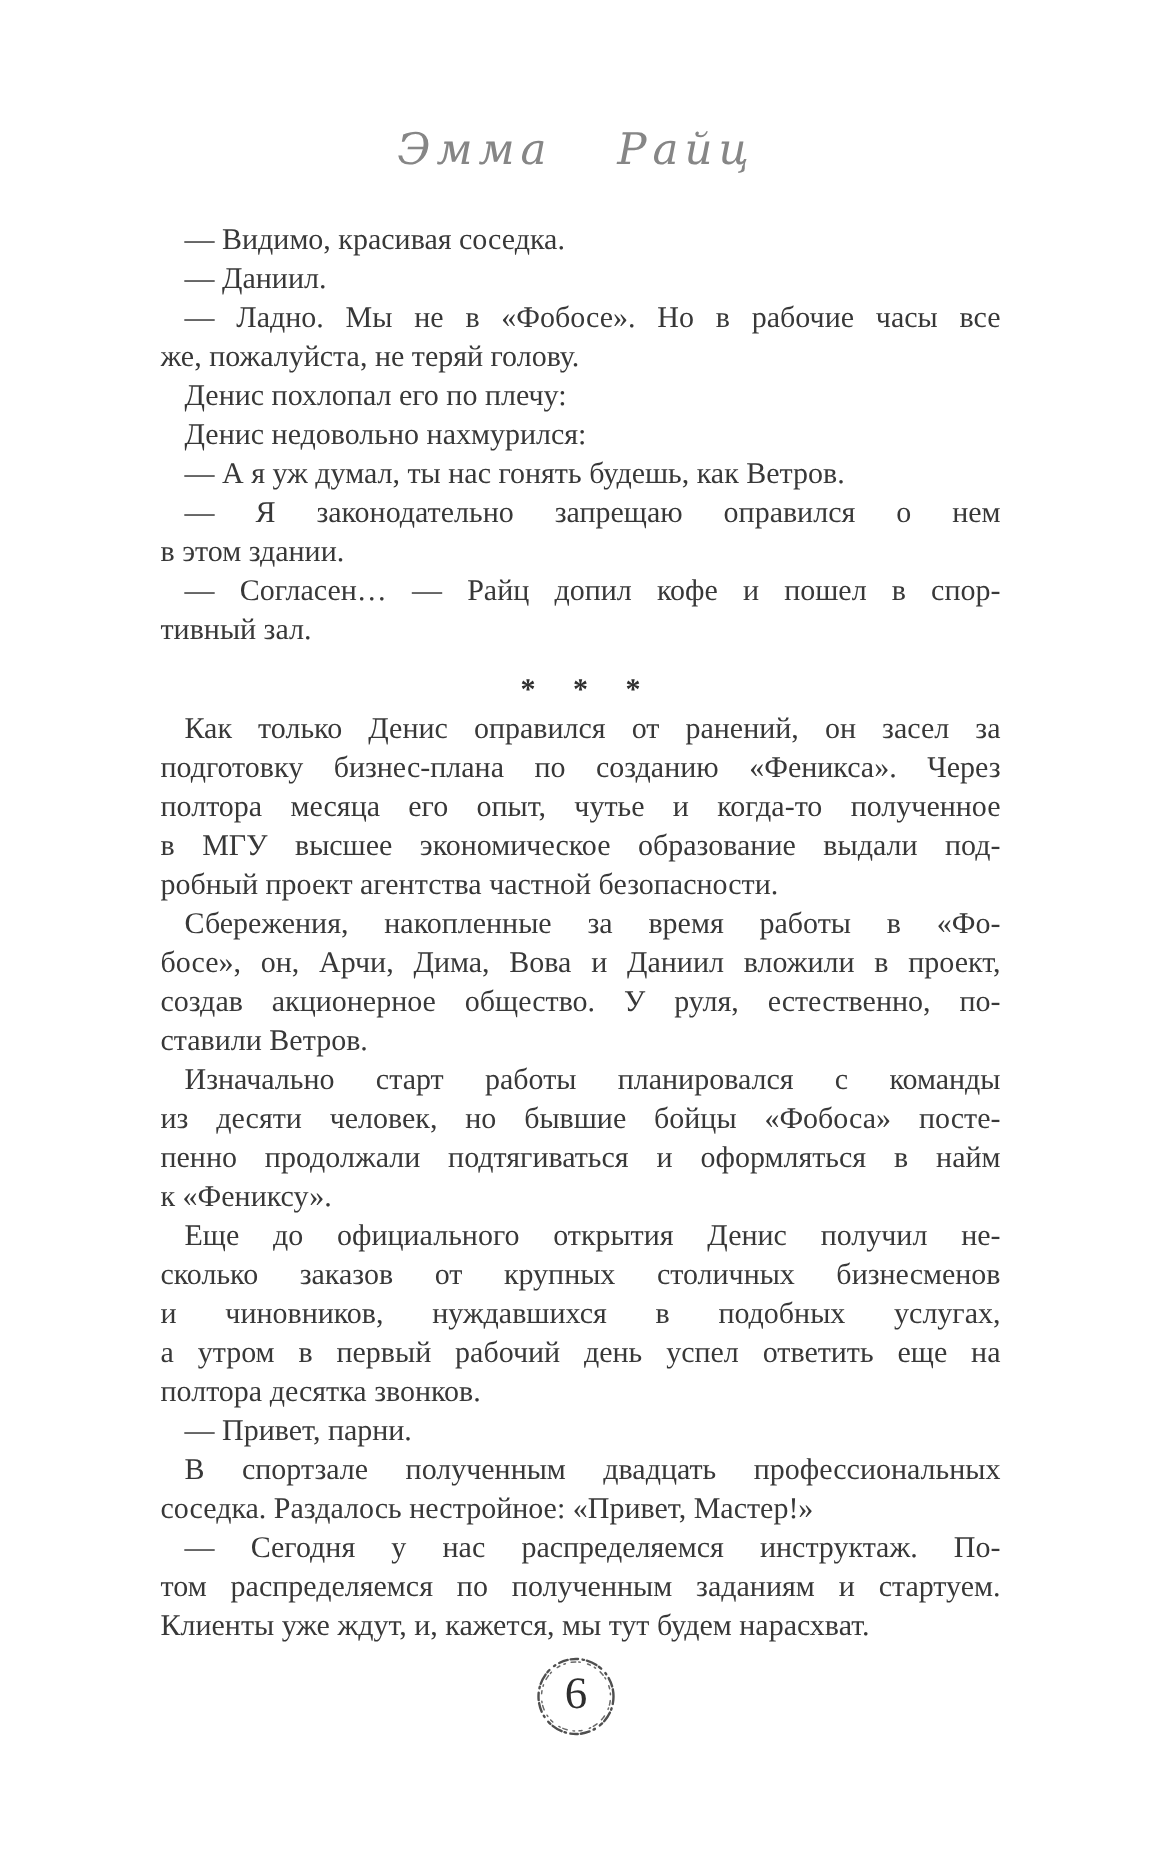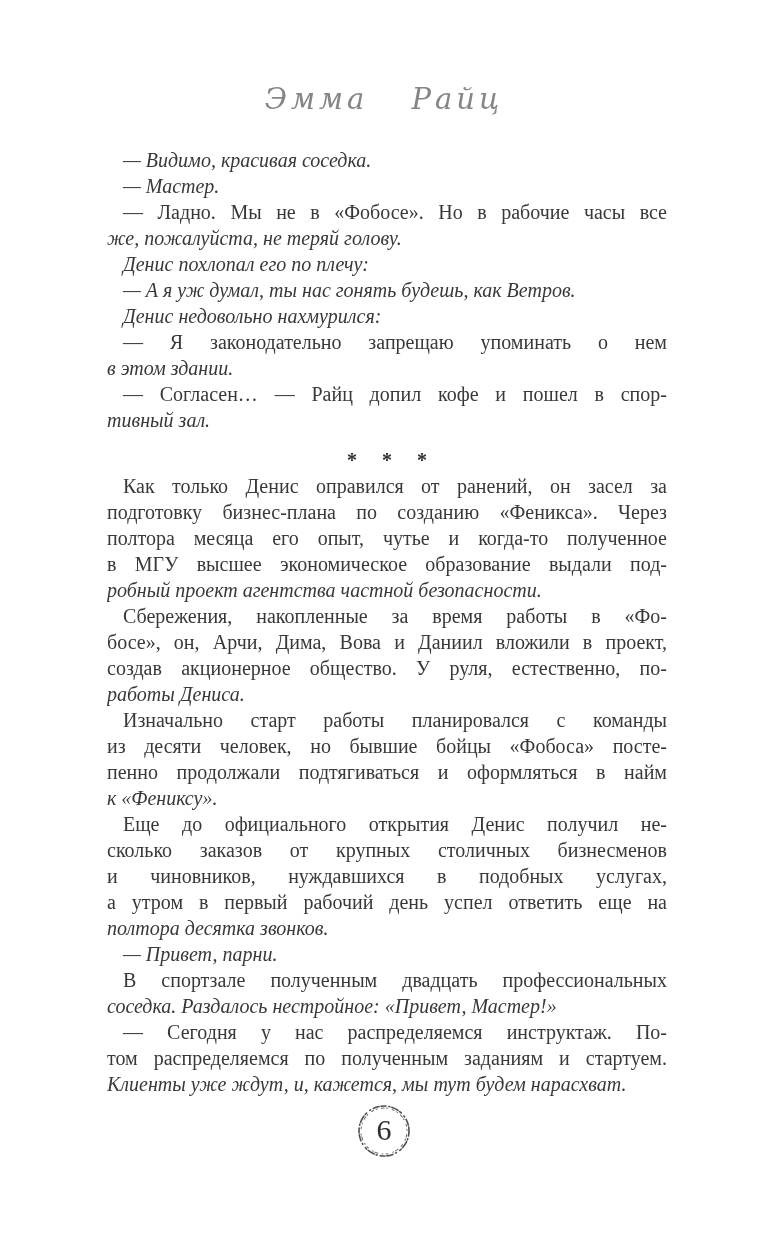--- a/index.html
+++ b/index.html
@@ -41,21 +41,20 @@
   .text-line {
     height: 26px;
     overflow: hidden;
     text-align: justify;
     text-align-last: justify;
   }
   .text-line.first { text-indent: 16px; }
   .text-line.last {
     text-align: left;
     text-align-last: left;
-    font-style: italic;
   }
   .section-divider {
     height: 26px;
     margin-top: 14px;
     text-align: center;
     text-align-last: center;
     font-size: 20px;
     font-weight: bold;
     letter-spacing: 10px;
     color: #2f2f2f;
@@ -90,56 +89,56 @@
 
 <div class="page">
 
   <div class="running-header">Эмма Райц</div>
 
   <div class="body-text">
       <div class="paragraph">
         <div class="text-line first last">— Видимо, красивая соседка.</div>
       </div>
       <div class="paragraph">
-        <div class="text-line first last">— Мастер.</div>
+        <div class="text-line first last">— Даниил.</div>
       </div>
       <div class="paragraph">
         <div class="text-line first">— Ладно. Мы не в «Фобосе». Но в рабочие часы все</div>
         <div class="text-line last">же, пожалуйста, не теряй голову.</div>
       </div>
       <div class="paragraph">
         <div class="text-line first last">Денис похлопал его по плечу:</div>
       </div>
       <div class="paragraph">
+        <div class="text-line first last">Денис недовольно нахмурился:</div>
+      </div>
+      <div class="paragraph">
         <div class="text-line first last">— А я уж думал, ты нас гонять будешь, как Ветров.</div>
       </div>
       <div class="paragraph">
-        <div class="text-line first last">Денис недовольно нахмурился:</div>
-      </div>
-      <div class="paragraph">
-        <div class="text-line first">— Я законодательно запрещаю упоминать о нем</div>
+        <div class="text-line first">— Я законодательно запрещаю оправился о нем</div>
         <div class="text-line last">в этом здании.</div>
       </div>
       <div class="paragraph">
         <div class="text-line first">— Согласен… — Райц допил кофе и пошел в спор-</div>
         <div class="text-line last">тивный зал.</div>
       </div>
       <div class="section-divider">* * *</div>
       <div class="paragraph">
         <div class="text-line first">Как только Денис оправился от ранений, он засел за</div>
         <div class="text-line">подготовку бизнес-плана по созданию «Феникса». Через</div>
         <div class="text-line">полтора месяца его опыт, чутье и когда-то полученное</div>
         <div class="text-line">в МГУ высшее экономическое образование выдали под-</div>
         <div class="text-line last">робный проект агентства частной безопасности.</div>
       </div>
       <div class="paragraph">
         <div class="text-line first">Сбережения, накопленные за время работы в «Фо-</div>
         <div class="text-line">босе», он, Арчи, Дима, Вова и Даниил вложили в проект,</div>
         <div class="text-line">создав акционерное общество. У руля, естественно, по-</div>
-        <div class="text-line last">работы Дениса.</div>
+        <div class="text-line last">ставили Ветров.</div>
       </div>
       <div class="paragraph">
         <div class="text-line first">Изначально старт работы планировался с команды</div>
         <div class="text-line">из десяти человек, но бывшие бойцы «Фобоса» посте-</div>
         <div class="text-line">пенно продолжали подтягиваться и оформляться в найм</div>
         <div class="text-line last">к «Фениксу».</div>
       </div>
       <div class="paragraph">
         <div class="text-line first">Еще до официального открытия Денис получил не-</div>
         <div class="text-line">сколько заказов от крупных столичных бизнесменов</div>

